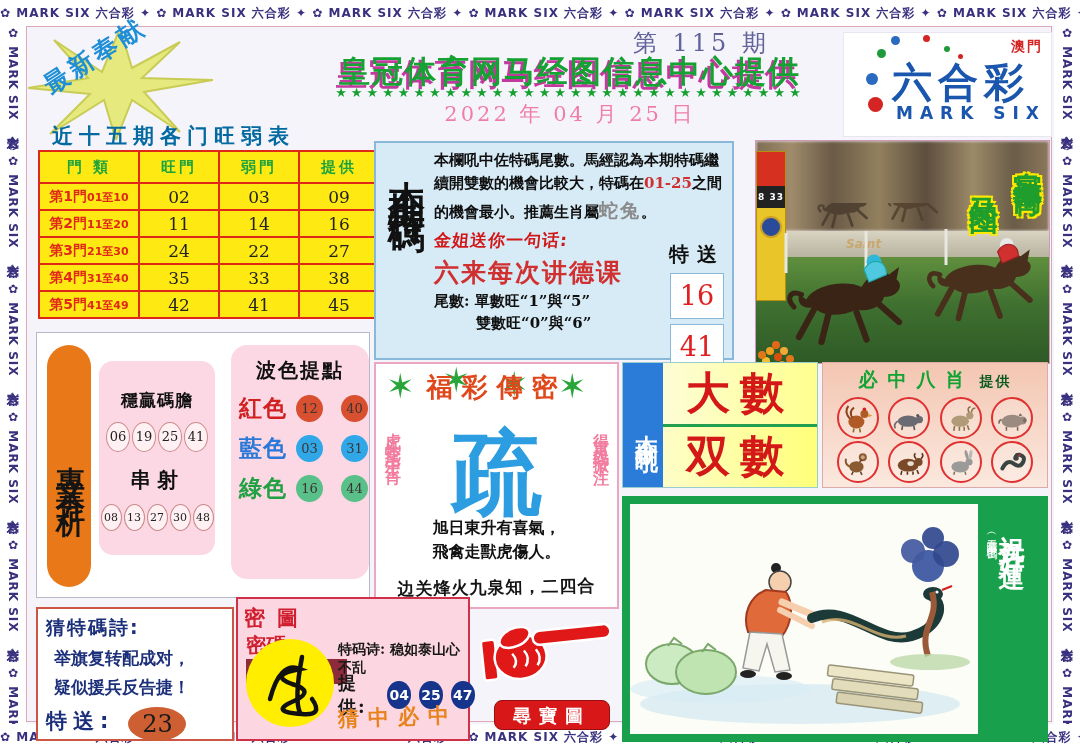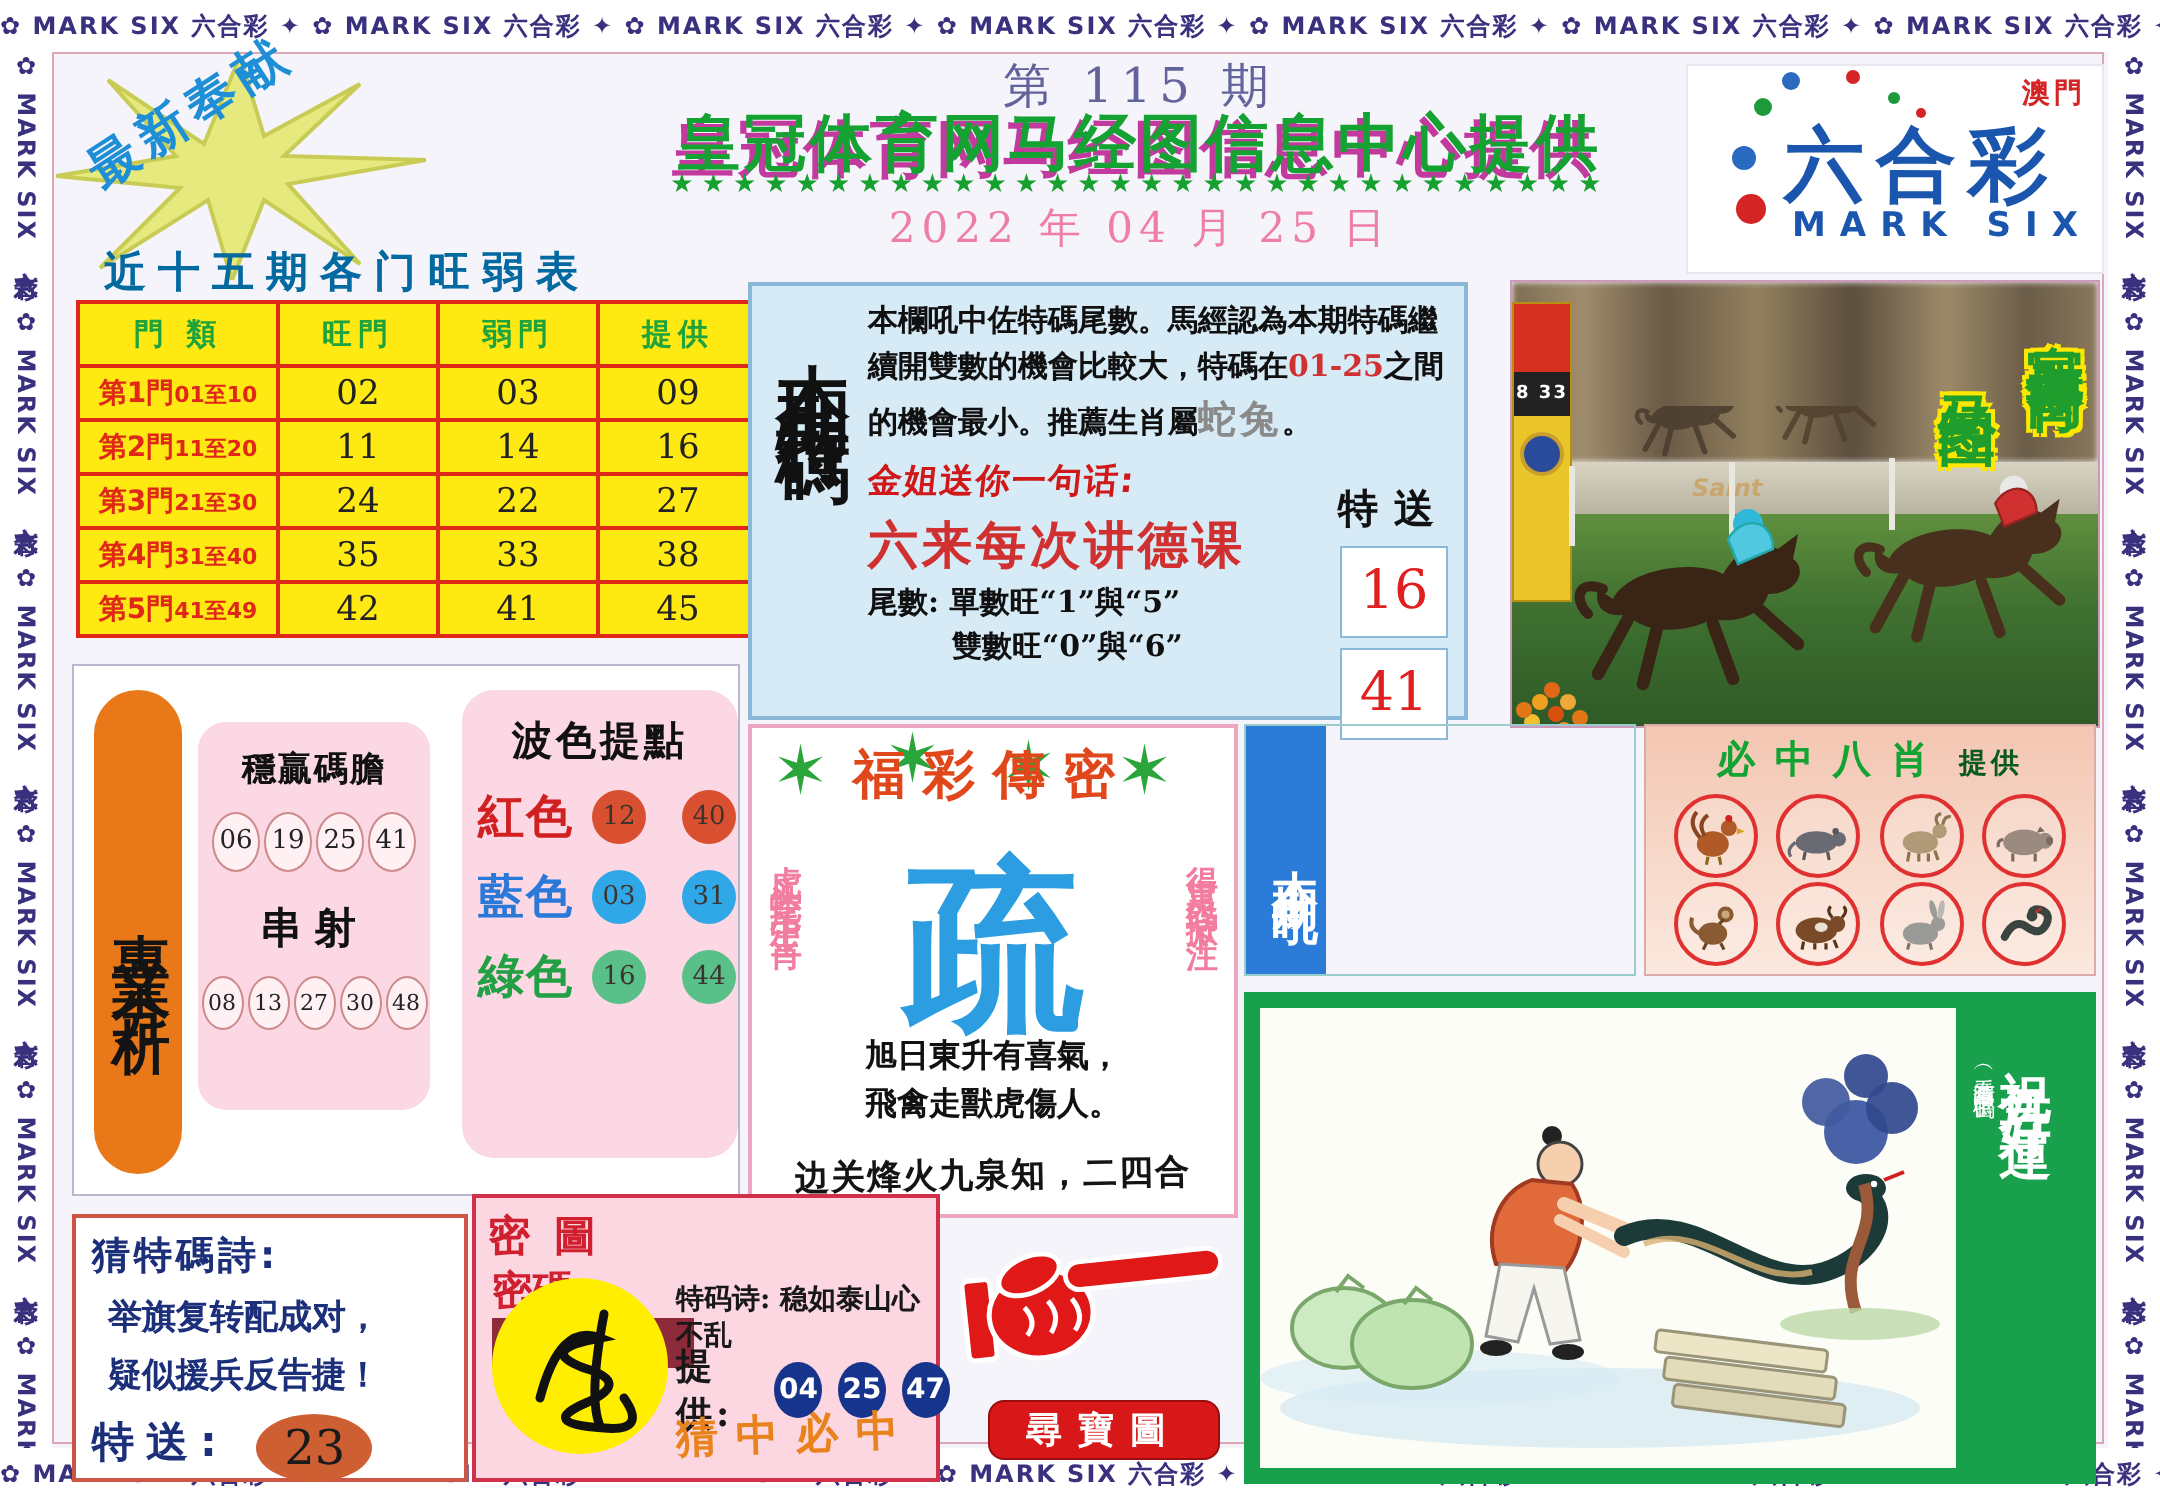--- a/index.html
+++ b/index.html
@@ -13,21 +13,21 @@
   .strip-bottom{left:0;top:724px;width:1080px;height:26px;line-height:26px;}
   .strip-left{left:0;top:26px;width:26px;height:698px;writing-mode:vertical-rl;line-height:26px;}
   .strip-right{left:1054px;top:26px;width:26px;height:698px;writing-mode:vertical-rl;line-height:26px;}
   #inner-frame{position:absolute;left:26px;top:26px;width:1026px;height:696px;
                border:1px solid #dca8b8;background:#f6f4fb;box-sizing:border-box;}
 
   
   #burst{position:absolute;left:28px;top:28px;width:185px;height:112px;}
   #burst-label{position:absolute;left:34px;top:30px;width:150px;color:#1e8fd6;font-weight:bold;
                font-size:25px;transform:rotate(-33deg);letter-spacing:4px;white-space:nowrap;}
-  #issue{position:absolute;left:370px;top:27px;width:400px;text-align:center;
+  #issue{position:absolute;left:370px;top:27px;width:400px;text-align:right;
          font:24px "DejaVu Serif","Liberation Serif",serif;color:#63639b;letter-spacing:4px;}
   #main-title{position:absolute;left:280px;top:51px;width:580px;text-align:center;
          font-weight:bold;font-size:31px;color:#14a232;letter-spacing:2px;
          text-shadow:-3px 3px 0 #c23a9e;}
   #star-row{position:absolute;left:300px;top:85px;width:540px;text-align:center;
          color:#16a030;font-size:13px;letter-spacing:4px;}
   #date-line{position:absolute;left:370px;top:100px;width:400px;text-align:center;
          font:21px "DejaVu Serif","Liberation Serif",serif;color:#ef7ea6;letter-spacing:3px;}
 
   
@@ -88,21 +88,21 @@
       text-shadow:2px 2px 0 #ffe800,-2px -2px 0 #ffe800,2px -2px 0 #ffe800,-2px 2px 0 #ffe800;}
   .ph-col.outer{right:6px;top:8px;}
   .ph-col.inner{right:50px;top:34px;}
 
   
   #analysis{position:absolute;left:36px;top:332px;width:334px;height:266px;background:#fff;border:1px solid #b8b8cc;box-sizing:border-box;}
   #pro-pill{position:absolute;left:10px;top:12px;width:44px;height:242px;background:#e87818;border-radius:22px;
       writing-mode:vertical-rl;text-align:center;font-weight:bold;font-size:29px;color:#141414;letter-spacing:14px;padding-top:10px;box-sizing:border-box;
       font-family:"DejaVu Serif","Liberation Serif",serif;}
   #stable-box{position:absolute;left:62px;top:28px;width:116px;height:194px;background:#fbd8e4;border-radius:14px;text-align:center;}
-  #stable-title{font-weight:bold;font-size:17px;letter-spacing:1px;padding-top:12px;color:#111;
+  #stable-title{font-weight:bold;font-size:17px;letter-spacing:1px;padding-top:28px;color:#111;
       font-family:"DejaVu Serif","Liberation Serif",serif;}
   .oval-row{display:flex;justify-content:center;gap:2px;margin-top:10px;}
   .oval{width:22px;height:28px;border:1px solid #cc8a8a;border-radius:50%;background:#fff0f4;
       font:13px "DejaVu Serif","Liberation Serif",serif;color:#222;line-height:28px;text-align:center;}
   #chain-title{font-weight:bold;font-size:21px;letter-spacing:6px;margin-top:14px;color:#111;
       font-family:"DejaVu Serif","Liberation Serif",serif;}
   .oval.sm{width:19px;height:25px;font-size:11px;line-height:25px;}
   #wave-box{position:absolute;left:194px;top:12px;width:138px;height:234px;background:#fbd8e4;border-radius:16px;}
   #wave-title{text-align:center;font-weight:bold;font-size:20px;letter-spacing:2px;padding-top:12px;color:#111;
       font-family:"DejaVu Serif","Liberation Serif",serif;}
@@ -384,20 +384,24 @@
     <div id="fucai-big">疏</div>
     <div id="fucai-poem">
       <div>旭日東升有喜氣，</div>
       <div>飛禽走獸虎傷人。</div>
     </div>
     <div id="fucai-script">边关烽火九泉知，二四合</div>
   </div>
 
   <div id="roar">
     <div id="roar-strip">本期吼</div>
+    <div id="roar-main">
+      <div class="roar-cell top">大數</div>
+      <div class="roar-cell bot">双數</div>
+    </div>
   </div>
 
   <div id="zodiac8">
     <div id="zodiac8-title">
       <span class="main">必中八肖</span>
       <span class="suffix">提供</span>
     </div>
     <div id="zodiac-grid">
       <div class="zo-circle">
         <svg width="32" height="32" viewBox="0 0 40 40">

